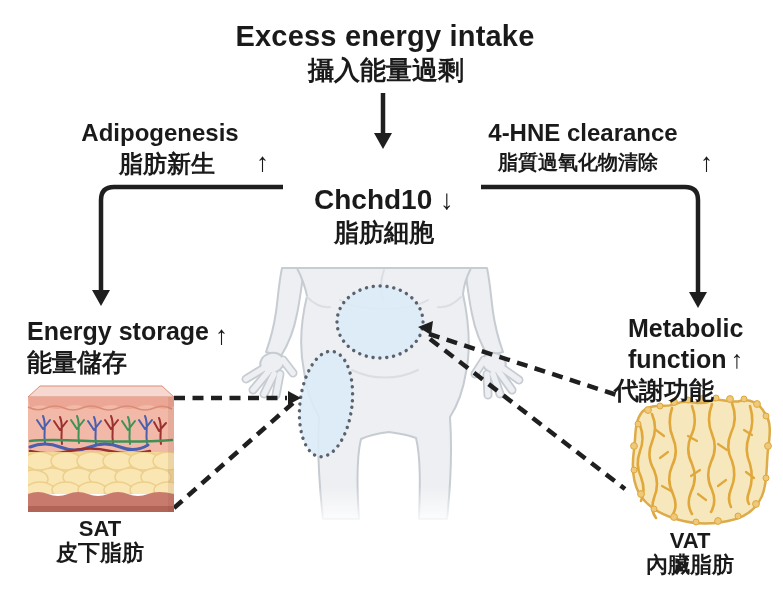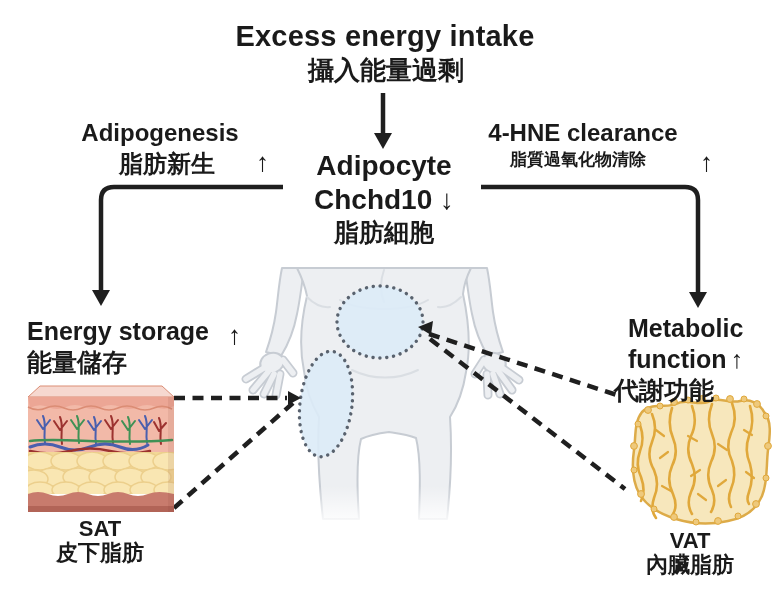--- a/index.html
+++ b/index.html
@@ -12,23 +12,23 @@
   .cx{transform:translateX(-50%);}
   .title-en{left:385px;top:21px;font-size:29px;letter-spacing:.2px;}
   .title-zh{left:386px;top:56px;font-size:26px;}
   .adi-en{left:384px;top:151px;font-size:28px;}
   .adi-gene{left:384px;top:185px;font-size:28px;}
   .adi-zh{left:384px;top:219px;font-size:25px;}
   .adipo-en{left:160px;top:120px;font-size:24px;}
   .adipo-zh{left:167px;top:151px;font-size:24px;}
   .adipo-ar{left:256px;top:148px;font-size:26px;}
   .hne-en{left:583px;top:120px;font-size:24px;}
-  .hne-zh{left:578px;top:151px;font-size:17px;}
+  .hne-zh{left:578px;top:151px;font-size:20px;}
   .hne-ar{left:700px;top:148px;font-size:26px;}
-  .es{left:27px;top:318px;font-size:25px;display:flex;gap:19px;align-items:flex-start;}
+  .es{left:27px;top:318px;font-size:25px;display:flex;gap:6px;align-items:flex-start;}
   .es .ar{font-size:26px;position:relative;top:3px;}
   .es-zh{left:27px;top:349px;font-size:25px;}
   .met1{left:628px;top:315px;font-size:25px;}
   .met2{left:628px;top:346px;font-size:25px;display:flex;gap:4px;}
   .met-zh{left:614px;top:377px;font-size:25px;}
   .sat-abbr{left:100px;top:517px;font-size:22px;}
   .sat-zh{left:100px;top:541px;font-size:22px;}
   .vat-abbr{left:690px;top:529px;font-size:22px;text-align:right;}
   .vat-zh{left:690px;top:553px;font-size:22px;}
 
@@ -236,21 +236,20 @@
           <circle cx="634" cy="470" r="3"></circle>
           <circle cx="634" cy="446" r="3.4"></circle>
         <circle cx="638" cy="424" r="3"></circle>
       </g>
     </g>
   </svg>
 
   <div class="t title-en cx">Excess energy intake</div>
   <div class="t title-zh cx">攝入能量過剩</div>
 
-  <div class="t adi-en cx">Adipocyte</div>
   <div class="t adi-gene cx">Chchd10 ↓</div>
   <div class="t adi-zh cx">脂肪細胞</div>
 
   <div class="t adipo-en cx">Adipogenesis</div>
   <div class="t adipo-zh cx">脂肪新生</div>
   <div class="t adipo-ar">↑</div>
 
   <div class="t hne-en cx">4-HNE clearance</div>
   <div class="t hne-zh cx">脂質過氧化物清除</div>
   <div class="t hne-ar">↑</div>

